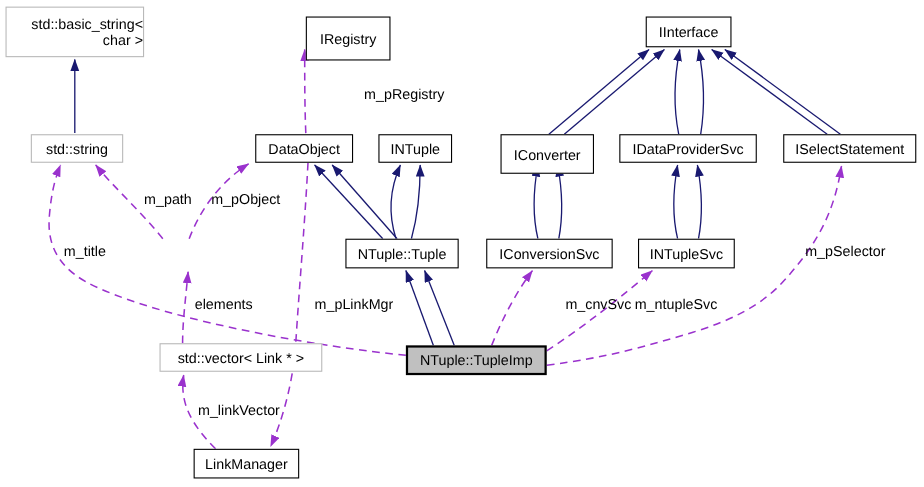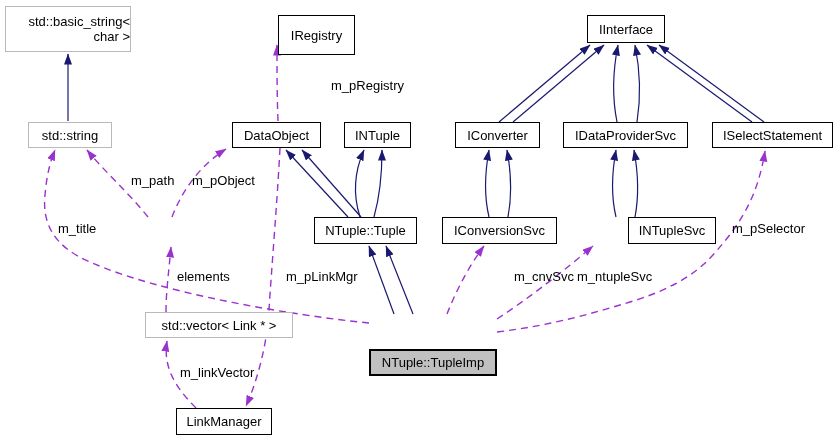--- a/index.html
+++ b/index.html
@@ -20,21 +20,21 @@
   .ah-blue{fill:var(--c-inheritance);}
   .ah-purple{fill:var(--c-usage);}
   .node{
     position:absolute;box-sizing:border-box;
     display:flex;align-items:center;justify-content:center;text-align:right;
     background:var(--c-bg);border:1px solid var(--c-node-border);
     font-size:13px;line-height:15px;color:var(--c-text);
     white-space:nowrap;cursor:pointer;
   }
   .node.external{border-color:var(--c-external-border);cursor:default;}
-  .node.current{background:var(--c-highlight-fill);border:2px solid var(--c-node-border);cursor:default;margin-top:35px;}
+  .node.current{background:var(--c-highlight-fill);border:2px solid var(--c-node-border);cursor:default;}
   .node.wrap{white-space:normal;}
   .edge-label{
     position:absolute;font-size:13px;line-height:14px;color:var(--c-text);
     white-space:nowrap;pointer-events:none;
   }
 </style>
 </head>
 <body>
 
 <div id="canvas">
@@ -134,42 +134,42 @@
     </div>
 
   <div class="node" style="left:232px;top:122px;width:89px;height:26px;">
       <span>DataObject</span>
     </div>
 
   <div class="node" style="left:344px;top:122px;width:67px;height:26px;">
       <span>INTuple</span>
     </div>
 
-  <div class="node" style="left:455px;top:122px;width:85px;height:26px;">
+  <div class="node" style="left:455px;top:122px;width:85px;height:36px;">
       <span>IConverter</span>
     </div>
 
   <div class="node" style="left:563px;top:122px;width:125px;height:26px;">
       <span>IDataProviderSvc</span>
     </div>
 
   <div class="node" style="left:712px;top:122px;width:121px;height:26px;">
       <span>ISelectStatement</span>
     </div>
 
 
   <div class="node" style="left:314px;top:217px;width:103px;height:27px;">
       <span>NTuple::Tuple</span>
     </div>
 
   <div class="node" style="left:442px;top:217px;width:115px;height:27px;">
       <span>IConversionSvc</span>
     </div>
 
-  <div class="node" style="left:580px;top:217px;width:88px;height:27px;margin-left:48px;">
+  <div class="node" style="left:580px;top:217px;width:88px;height:27px;">
       <span>INTupleSvc</span>
     </div>
 
   <div class="node external" style="left:97px;top:312px;width:148px;height:26px;margin-left:48px;">
       <span>std::vector&lt; Link * &gt;</span>
     </div>
 
   <div class="node current" style="left:369px;top:314px;width:128px;height:27px;">
       <span>NTuple::TupleImp</span>
     </div>

